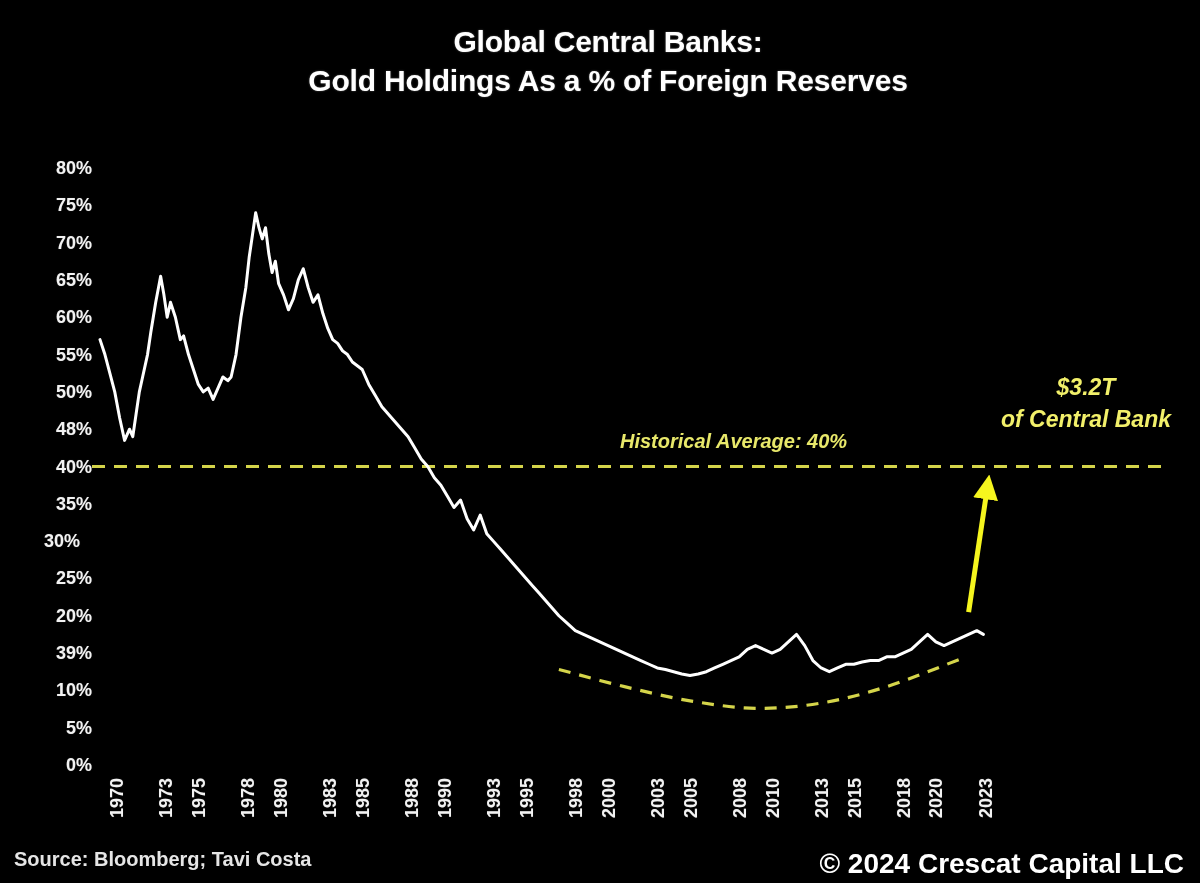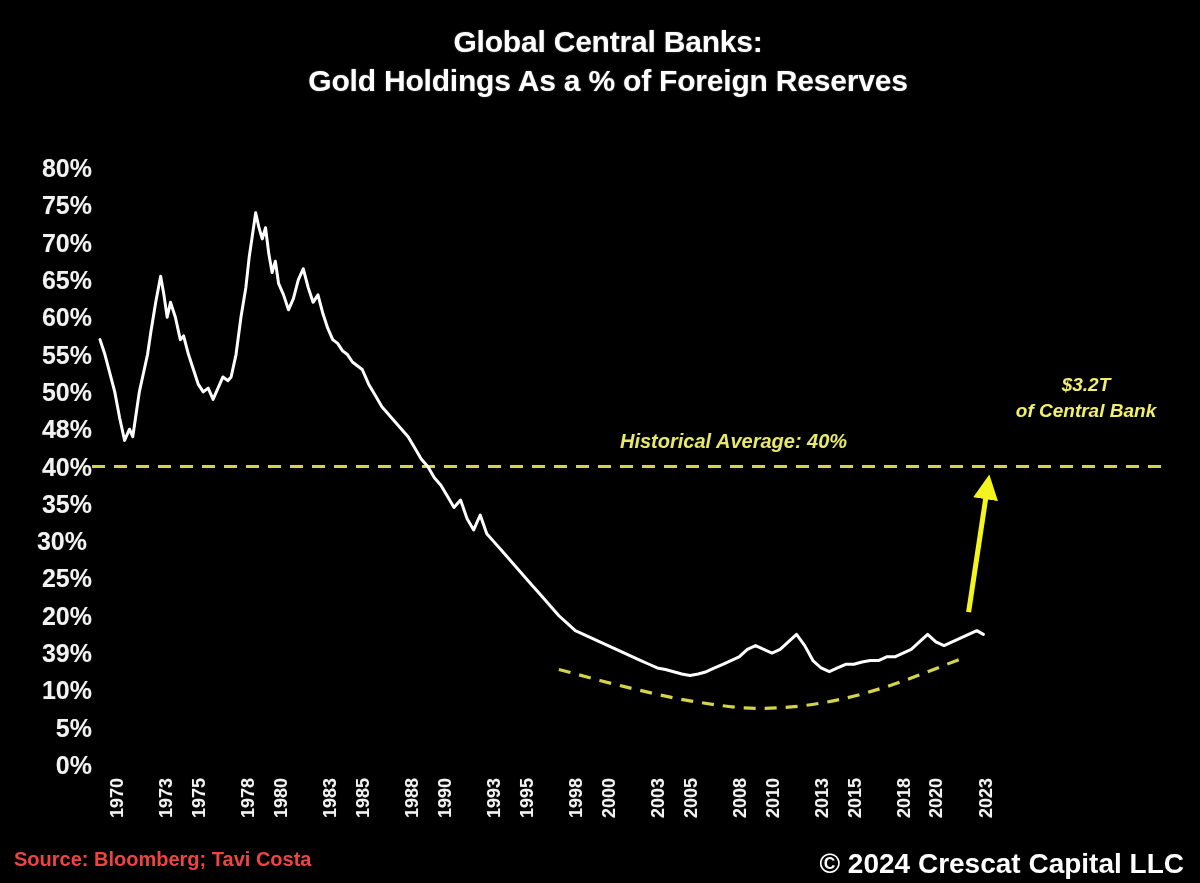--- a/index.html
+++ b/index.html
@@ -55,21 +55,21 @@
     height: 883px;
     display: block;
   }
 
   
   .y-tick {
     position: absolute;
     right: 1108px;          
     width: 60px;
     text-align: right;
-    font-size: 25px;
+    font-size: 18px;
     font-weight: bold;
     color: #f2f2f2;
     transform: translateY(-50%);
     white-space: nowrap;
     text-shadow: 0 0 1px rgba(255,255,255,0.25);
   }
 
   
   .x-tick {
     position: absolute;
@@ -93,36 +93,36 @@
     font-weight: bold;
     color: #e8e86a;
     white-space: nowrap;
   }
   .annot-purchases {
     position: absolute;
     left: 986px;
     top: 372px;
     width: 200px;
     text-align: center;
-    font-size: 19px;
+    font-size: 23px;
     font-style: italic;
     font-weight: bold;
     color: #f2f06a;
     line-height: 1.38;
   }
   .annot-purchases span { display: block; white-space: nowrap; }
 
   
   .footer-left {
     position: absolute;
     left: 14px;
     top: 848px;
     font-size: 20px;
     font-weight: bold;
-    color: #ef4444;
+    color: #e5e5e5;
     white-space: nowrap;
   }
   .footer-right {
     position: absolute;
     right: 16px;
     top: 848px;
     font-size: 28px;
     font-weight: bold;
     color: #ffffff;
     white-space: nowrap;

